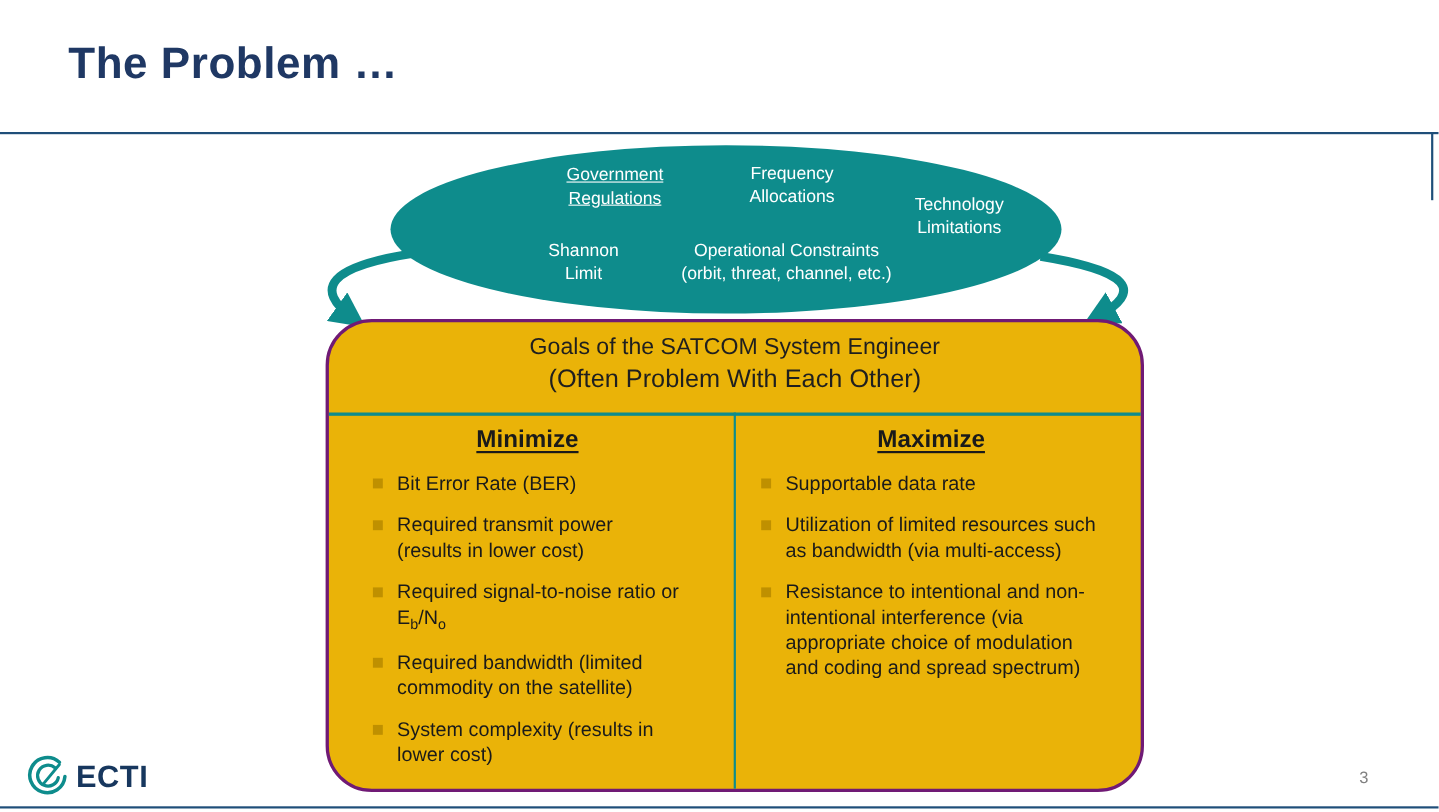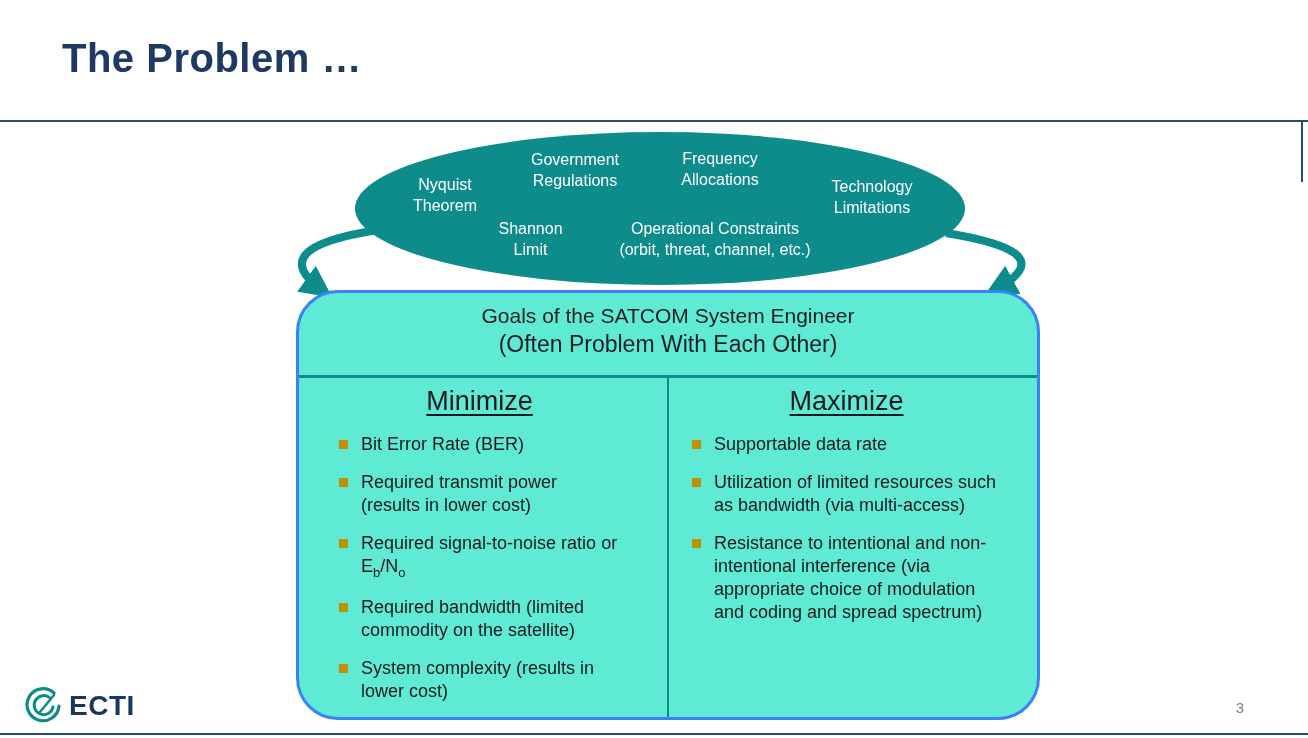--- a/index.html
+++ b/index.html
@@ -63,21 +63,21 @@
   }
   .ellipse .lbl {
     position: absolute;
     color: #ffffff;
     font-size: 16px;
     line-height: 1.32;
     text-align: center;
     white-space: pre-line;
   }
   .lbl-nyquist     { left: 35px;  top: 42px; width: 110px; }
-  .lbl-government  { left: 150px; top: 17px; width: 140px; }
+  .lbl-government  { left: 134px; top: 17px; width: 140px; text-decoration: underline; }
   .lbl-frequency   { left: 300px; top: 16px; width: 130px; }
   .lbl-technology  { left: 452px; top: 44px; width: 130px; }
   .lbl-shannon     { left: 128px; top: 86px; width: 95px;  }
   .lbl-operational { left: 240px; top: 86px; width: 240px; }
 
   
   .arrows {
     position: absolute;
     left: 0; top: 0;
     width: 1308px; height: 738px;
@@ -85,22 +85,22 @@
   }
 
   
   .goals-box {
     position: absolute;
     left: 296px;
     top: 290px;
     width: 744px;
     height: 430px;
     box-sizing: border-box;
-    background: #5eead4;
-    border: 3px solid #3b82f6;
+    background: #eab308;
+    border: 3px solid #701a75;
     border-radius: 42px;
   }
   .goals-header {
     position: absolute;
     left: 0; right: 0; top: 9px;
     text-align: center;
     color: #1f1f1f;
   }
   .goals-header .h1 { font-size: 21px; line-height: 1.35; }
   .goals-header .h2 { font-size: 23px; line-height: 1.3; }
@@ -125,22 +125,22 @@
     top: 85px; bottom: 0;
     display: flex;
   }
   .col {
     width: 50%;
     box-sizing: border-box;
   }
   .col-left  { padding: 8px 48px 0 40px; }
   .col-right { padding: 8px 36px 0 24px; }
   .col-heading {
-    font-size: 27px;
-    font-weight: normal;
+    font-size: 22px;
+    font-weight: bold;
     text-align: center;
     color: #1a1a1a;
     text-decoration: underline;
     text-underline-offset: 4px;
     text-decoration-thickness: 2px;
   }
   .col ul {
     list-style: none;
     margin: 16px 0 0 0;
     padding: 0;
@@ -199,22 +199,20 @@
     <defs>
       <marker id="ah" viewBox="0 0 10 10" refX="6" refY="5" markerWidth="4" markerHeight="4" orient="auto-start-reverse">
         <path d="M0,0 L10,5 L0,10 z" fill="#0E8C8C"></path>
       </marker>
     </defs>
     <path d="M 378 230 C 300 242, 283 262, 322 290" fill="none" stroke="#0E8C8C" stroke-width="8" marker-end="url(#ah)"></path>
     <path d="M 946 233 C 1026 246, 1042 264, 996 289" fill="none" stroke="#0E8C8C" stroke-width="8" marker-end="url(#ah)"></path>
   </svg>
 
   <div class="ellipse">
-    <div class="lbl lbl-nyquist">Nyquist
-Theorem</div>
     <div class="lbl lbl-government">Government
 Regulations</div>
     <div class="lbl lbl-frequency">Frequency
 Allocations</div>
     <div class="lbl lbl-technology">Technology
 Limitations</div>
     <div class="lbl lbl-operational">Operational Constraints
 (orbit, threat, channel, etc.)</div>
     <div class="lbl lbl-shannon">Shannon
 Limit</div>

